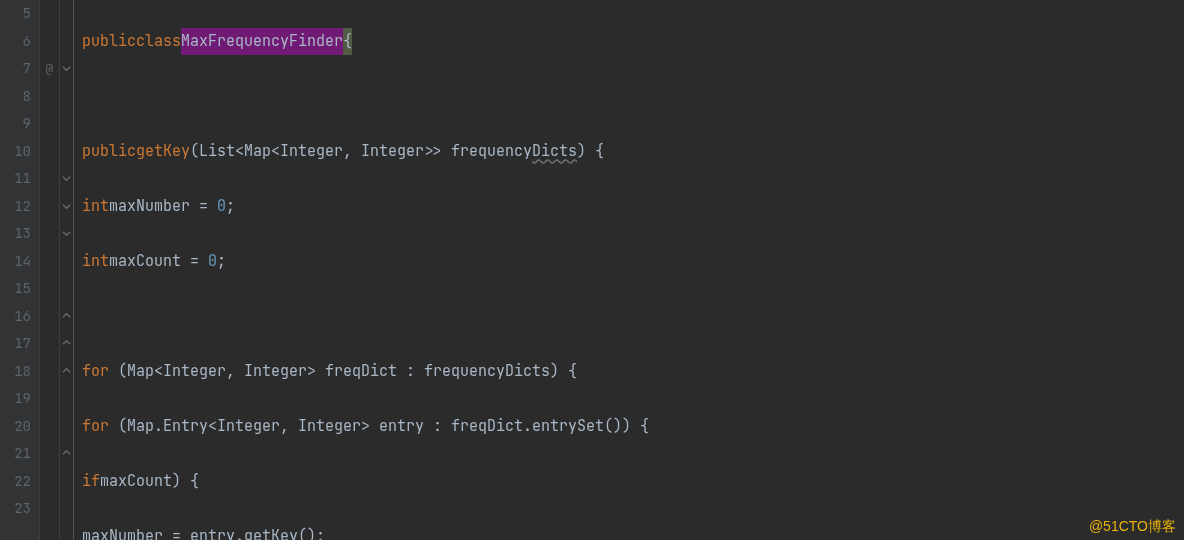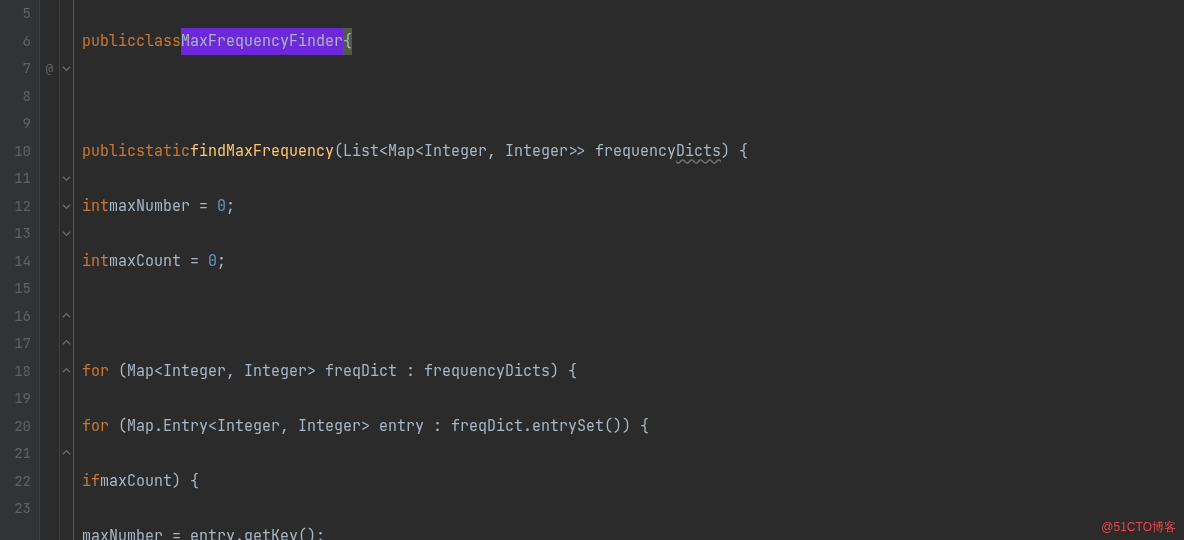--- a/index.html
+++ b/index.html
@@ -57,27 +57,27 @@
     color: #a9b7c6;
     line-height: 27.5px;
     padding-left: 8px;
     white-space: pre;
   }
   .code .row { height:27.5px; display:flex; align-items:center; }
   .kw { color:#cc7832; }
   .num { color:#6897bb; }
   .fn { color:#ffc66d; }
   .u { text-decoration-color:#7a7a7a; }
-  .hl { background:#6d28d9; }
+  .hl { background:#701a75; }
   .hlb { background:#515b43; color:#a9b7c6; }
   .caret { border-right: 2px solid #bbbbbb; margin-left:-1px; }
   .waved { text-decoration: underline wavy #707070; text-underline-offset:3px; }
   .watermark {
     position:absolute; right:8px; bottom:4px;
-    color:#ef4444; font-size:12px; font-family: sans-serif;
+    color:#eab308; font-size:14px; font-family: sans-serif;
   }
 </style>
 </head>
 <body>
 
 <div class="editor">
   <div class="gutter">
     <span class="ln">5</span>
     <span class="ln">6</span>
     <span class="ln">7</span>
@@ -168,21 +168,21 @@
         <span class="end"><svg viewBox="0 0 10 10">
             <polyline points="1,3 5,7 9,3" fill="none" stroke="#6a6a6a" stroke-width="1.5"></polyline>
           </svg></span>
       </div>
     <div class="f"></div>
     <div class="f"></div>
   </div>
   <div class="code">
 <div class="row"><span class="kw">public</span> <span class="kw">class</span> <span class="hl">MaxFrequencyFinder</span> <span class="hlb">{</span><span class="caret"></span></div>
 <div class="row"></div>
-<div class="row">    <span class="kw">public</span> <span class="kw">static</span>  <span class="fn">findMaxFrequency</span><span>(List&lt;Map&lt;Integer, Integer&gt;&gt; </span><span>frequency</span><span class="waved">Dicts</span><span>) {</span></div>
+<div class="row">    <span class="kw">public</span> <span class="kw">getKey</span>  <span>(List&lt;Map&lt;Integer, Integer&gt;&gt; </span><span>frequency</span><span class="waved">Dicts</span><span>) {</span></div>
 <div class="row">        <span class="kw">int</span> <span class="u">maxNumber</span><span> = </span><span class="num">0</span><span>;</span></div>
 <div class="row">        <span class="kw">int</span> <span class="u">maxCount</span><span> = </span><span class="num">0</span><span>;</span></div>
 <div class="row"></div>
 <div class="row">        <span class="kw">for</span><span> (Map&lt;Integer, Integer&gt; freqDict : frequencyDicts) {</span></div>
 <div class="row">            <span class="kw">for</span><span> (Map.Entry&lt;Integer, Integer&gt; entry : freqDict.entrySet()) {</span></div>
 <div class="row">                <span class="kw">if</span><span class="u">maxCount</span><span>) {</span></div>
 <div class="row">                    <span class="u">maxNumber</span><span> = entry.getKey();</span></div>
 
 
 

